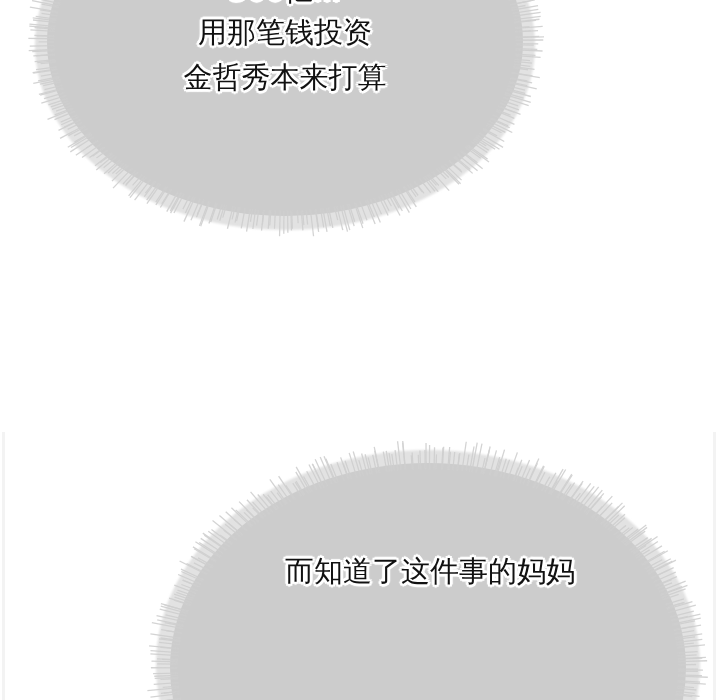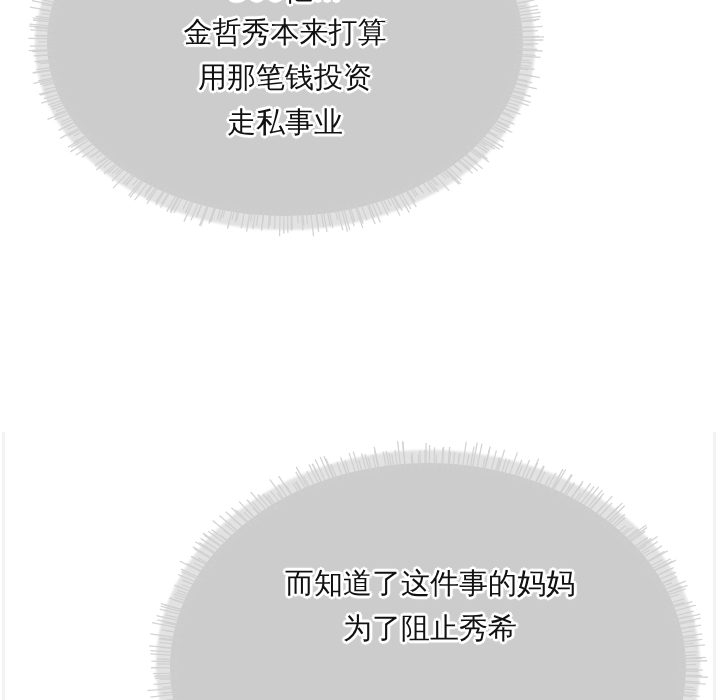--- a/index.html
+++ b/index.html
@@ -464,23 +464,22 @@
         <line x1="485.1111686487366" y1="158.41682855746143" x2="512.7277797240563" y2="156.34156964726586"></line>
         <line x1="485.4218048938835" y1="161.60584437697213" x2="500.8036025811148" y2="160.77501094408964"></line>
         <line x1="485.4481955689538" y1="161.92341473617464" x2="508.0641395391275" y2="160.68540265122968"></line>
         <line x1="485.7597007503474" y1="167.02534117792112" x2="509.2363485234613" y2="166.38967504550445"></line>
         <line x1="485.7810519950004" y1="167.5863785438005" x2="513.9850456520741" y2="166.89879599620096"></line>
         <line x1="485.8478591392287" y1="170.26906538026927" x2="513.2609235911007" y2="170.0076047608386"></line>
       </g>
   </svg>
   <div class="bubble-text" style="top:116px;">
     <div style="height:30px; line-height:20px; overflow:hidden; margin-top:-6px;">300亿...</div>
+    <div>用那笔钱投资</div>
     <div>金哲秀本来打算</div>
-    <div>用那笔钱投资</div>
-    <div>走私事业</div>
   </div>
 </div>
 
 <div class="bubble" style="left:155px; top:450px; width:550px; height:420px;">
   <svg width="550" height="420" viewBox="0 0 550 420">
     <defs>
       <filter id="soft2" x="-10%" y="-10%" width="120%" height="120%">
         <feGaussianBlur stdDeviation="1.2"></feGaussianBlur>
       </filter>
     </defs>
@@ -964,18 +963,17 @@
         <line x1="521.9592949682043" y1="197.7526007528466" x2="543.7192846679505" y2="195.68726662352475"></line>
         <line x1="522.5423462888319" y1="202.95158471023652" x2="542.5815745940702" y2="201.55103708345493"></line>
         <line x1="522.8038739496467" y1="205.99977652451724" x2="541.6656064603585" y2="204.95538154549084"></line>
         <line x1="522.9863487150495" y1="208.70338459871834" x2="550.90641659771" y2="207.47097500276735"></line>
         <line x1="523.0146424954132" y1="209.19685058346013" x2="547.3374257331081" y2="208.1894067004702"></line>
         <line x1="523.1323207446809" y1="211.64888986846643" x2="552.140024141909" y2="210.77271740669156"></line>
         <line x1="523.2272900732404" y1="214.78507780123866" x2="541.104390748985" y2="214.5217171047352"></line>
         <line x1="523.2571497290212" y1="218.94904479555285" x2="542.816337113114" y2="219.03480680301"></line>
       </g>
   </svg>
-  <div class="bubble-text" style="top:111px;">
+  <div class="bubble-text" style="top:99px;">
     <div>而知道了这件事的妈妈</div>
-    <div>为了阻止秀希</div>
 
   </div>
 </div>
 
 </body></html>

